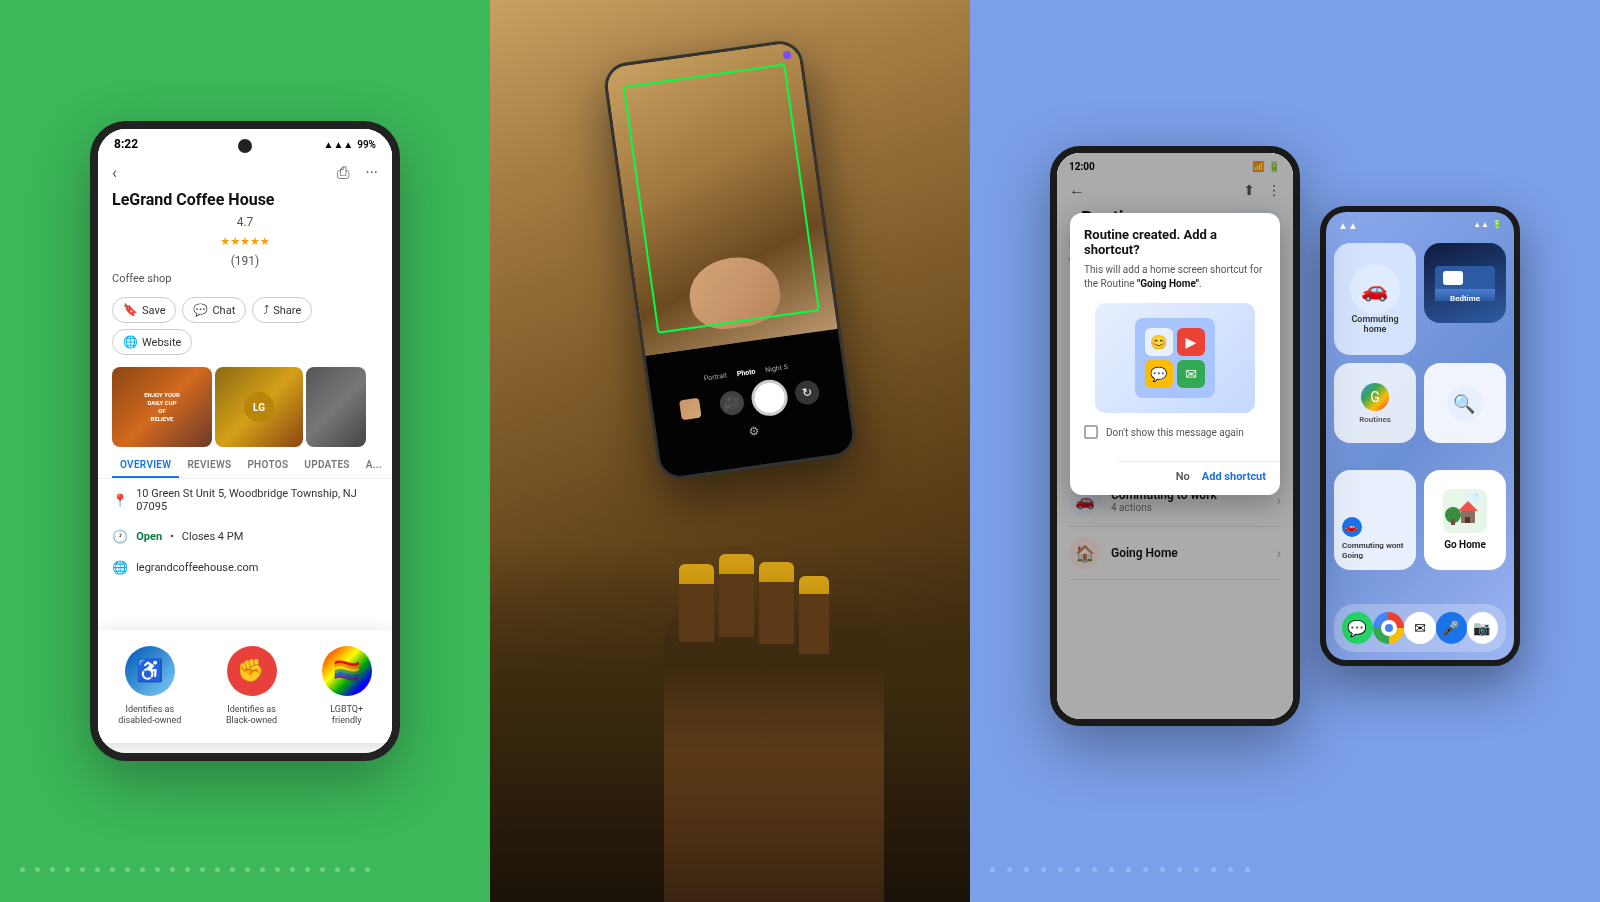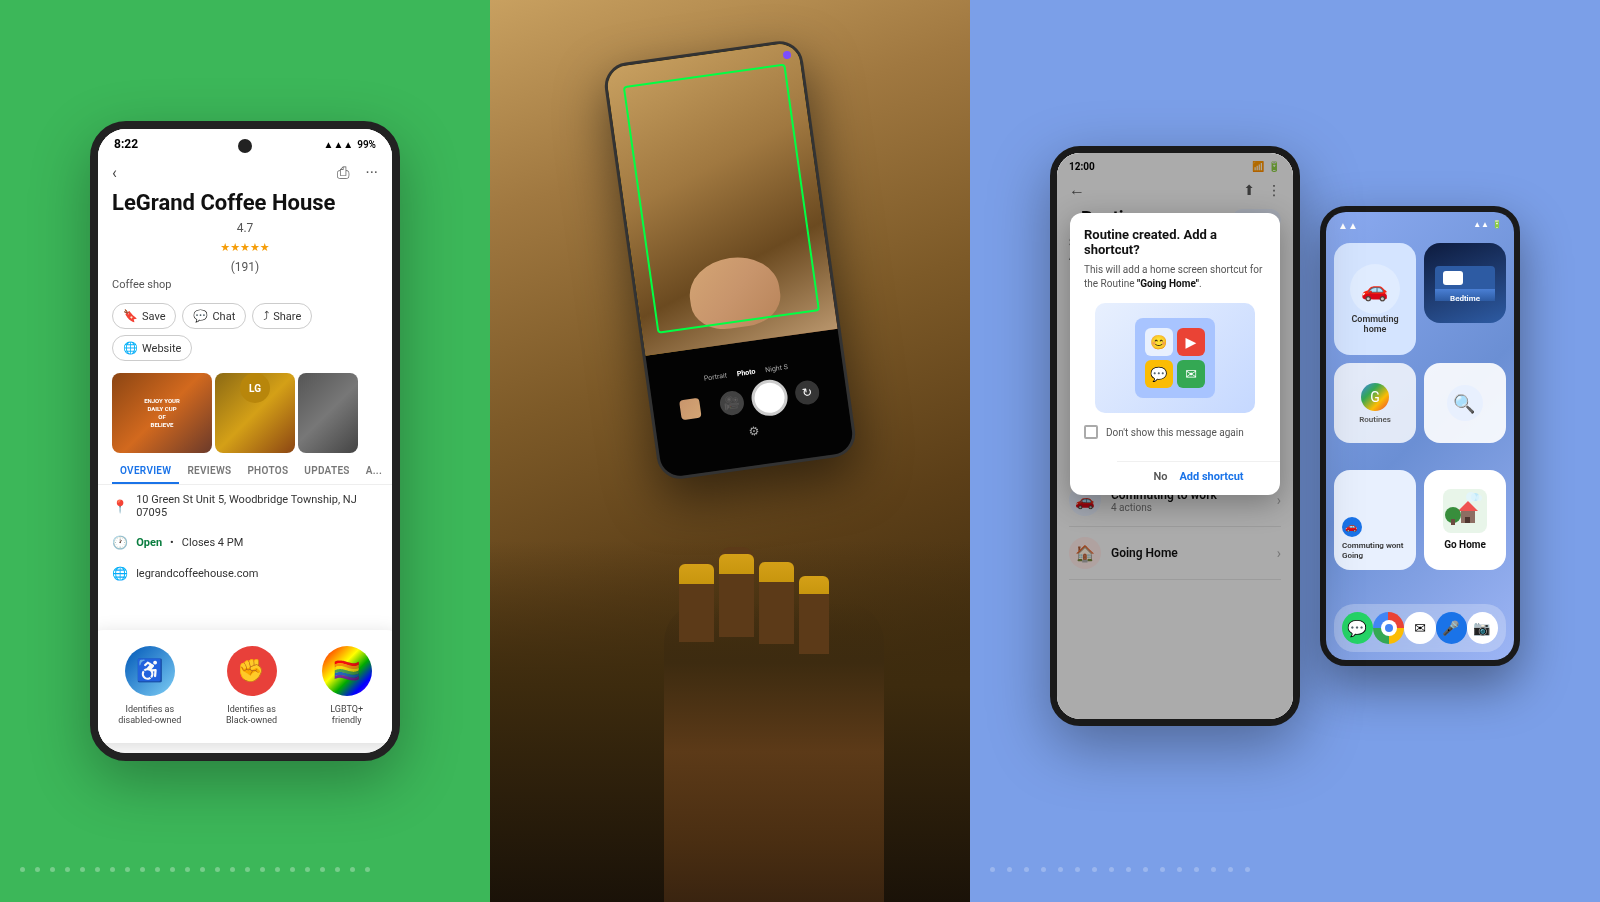--- a/index.html
+++ b/index.html
@@ -92,21 +92,21 @@
       display: flex;
       justify-content: space-between;
       align-items: center;
     }
 
     .maps-chevron { font-size: 16px; color: #444; }
     .maps-actions { display: flex; gap: 16px; color: #555; font-size: 16px; }
 
     .maps-place-name {
       padding: 0 14px 4px;
-      font-size: 22px;
+      font-size: 16px;
       font-weight: 700;
       color: #111;
     }
 
     .maps-rating {
       padding: 2px 14px;
       display: flex;
       align-items: center;
       gap: 6px;
       font-size: 12px;
@@ -158,24 +158,24 @@
     .photo-p1 {
       width: 100px;
       background: linear-gradient(135deg, #8B4513, #d2691e, #6B3A2A);
       display: flex;
       align-items: center;
       justify-content: center;
       flex-direction: column;
     }
 
     .photo-p2 {
-      width: 80px;
+      width: 88px;
       background: linear-gradient(135deg, #8B6914, #D4A017, #8B4513);
       display: flex;
-      align-items: flex-start;
+      align-items: center;
       justify-content: center;
     }
 
     .photo-p3 {
       width: 60px;
       background: linear-gradient(135deg, #555, #777, #444);
     }
 
     .coffee-text {
       font-size: 6px;
@@ -566,21 +566,21 @@
       height: 14px;
       border: 2px solid #aaa;
       border-radius: 2px;
       flex-shrink: 0;
     }
 
     .checkbox-label { font-size: 10px; color: #555; }
 
     .dialog-actions {
       display: flex;
-      justify-content: center;
+      justify-content: flex-end;
       gap: 12px;
       padding: 8px 14px 12px;
       border-top: 1px solid #f0f0f0;
       margin-left: 47px;
     }
 
     .dialog-btn-no {
       font-size: 11px;
       color: #555;
       font-weight: 600;

